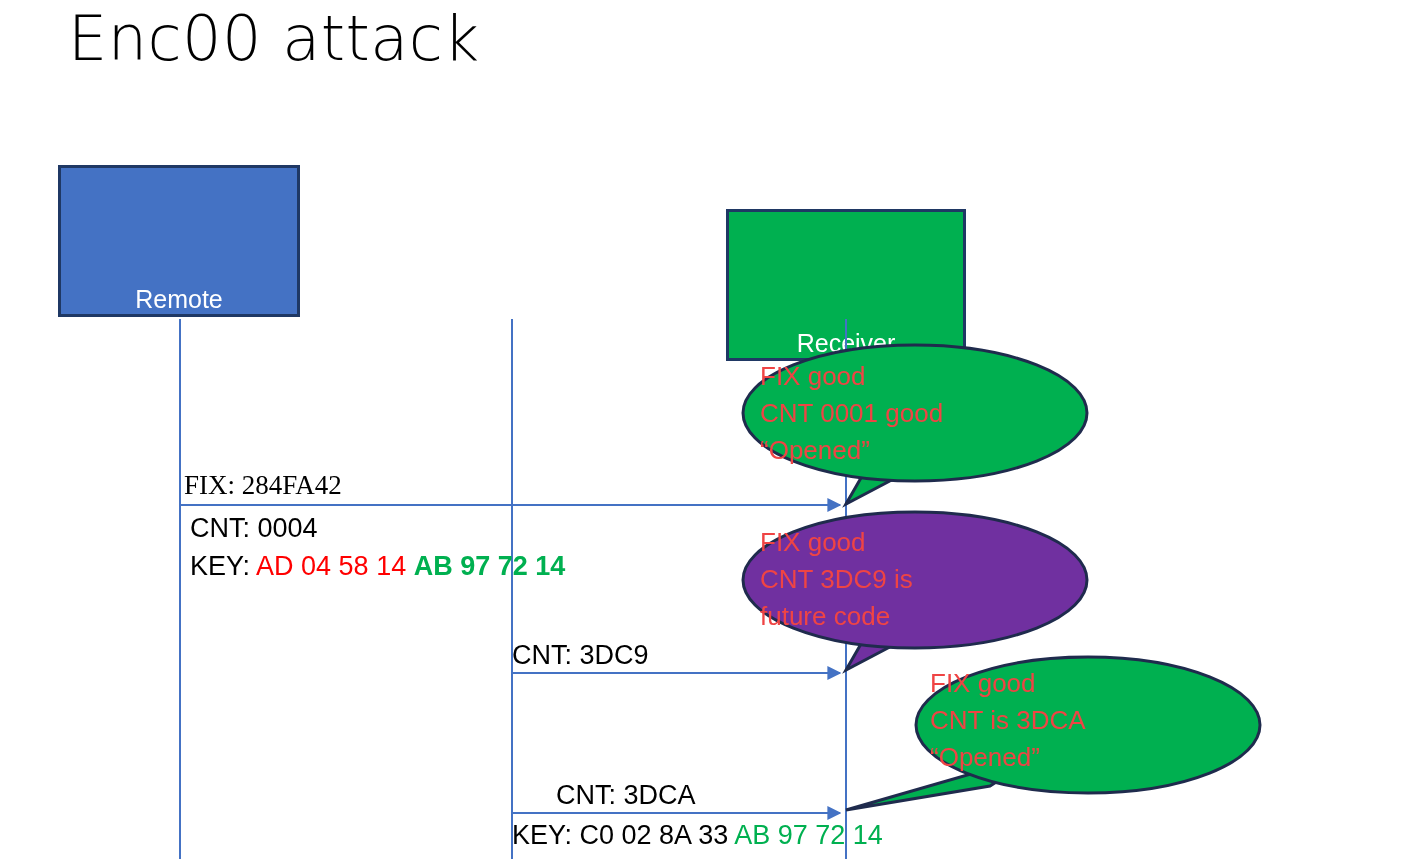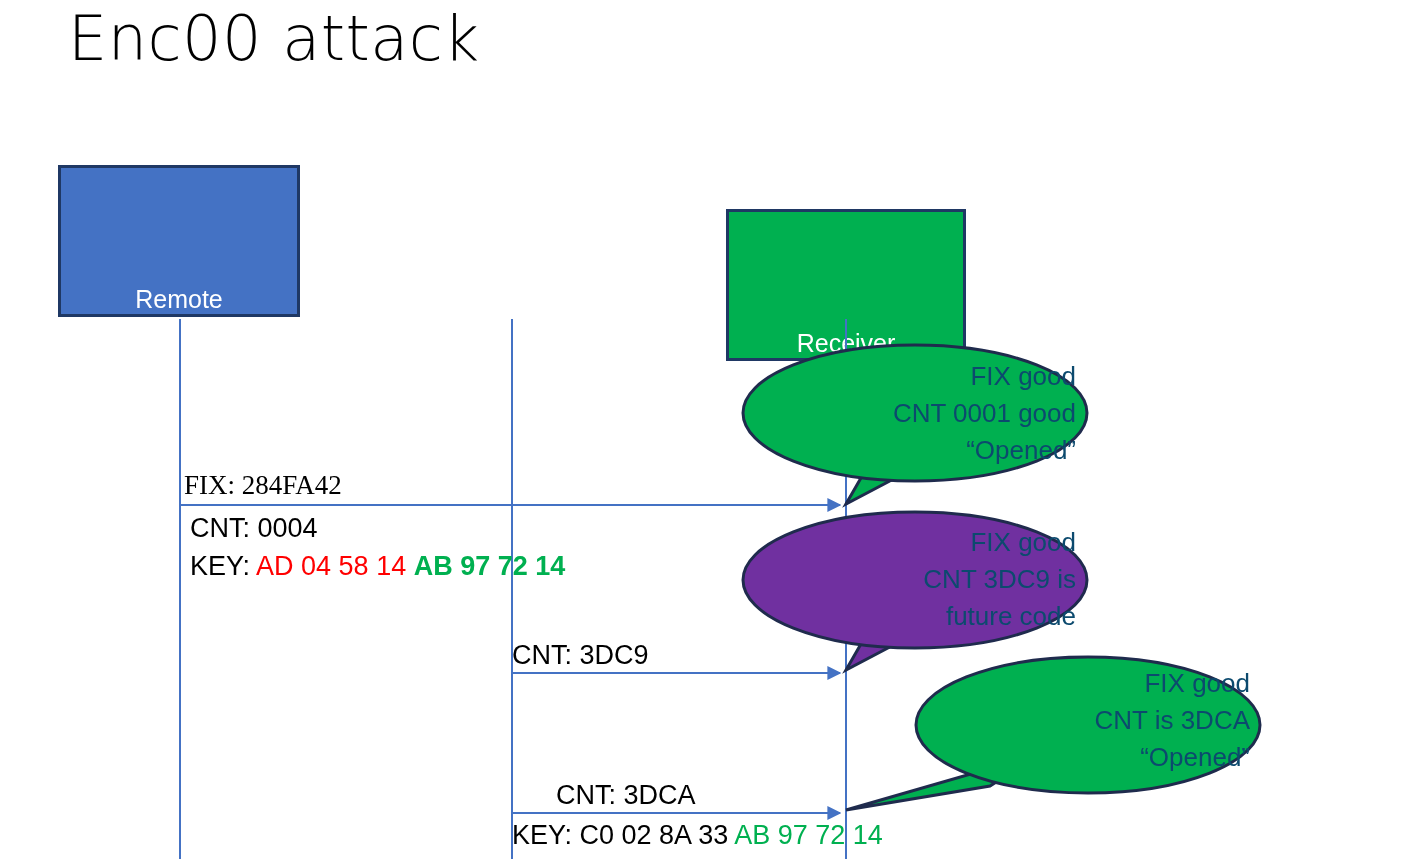--- a/index.html
+++ b/index.html
@@ -80,25 +80,25 @@
   #msg1-cnt { left: 190px; top: 513px; }
   #msg1-key { left: 190px; top: 551px; }
   #msg2-cnt { left: 512px; top: 640px; }
   #msg2-key { left: 512px; top: 680px; }
   #msg3-cnt { left: 512px; top: 780px; padding-left: 44px; }
   #msg3-key { left: 512px; top: 820px; }
 
   
   .bubble-text {
     position: absolute;
-    color: #0c4a6e;
+    color: #ef4444;
     font-family: "Liberation Sans", sans-serif;
     font-size: 26px;
     line-height: 1.42;
-    text-align: right;
+    text-align: left;
     white-space: nowrap;
   }
   #bub1-text { left: 760px; top: 358px; width: 316px; }
   #bub2-text { left: 760px; top: 524px; width: 316px; }
   #bub3-text { left: 930px; top: 665px; width: 320px; }
 </style>
 </head>
 <body>
 
 <div id="slide">

